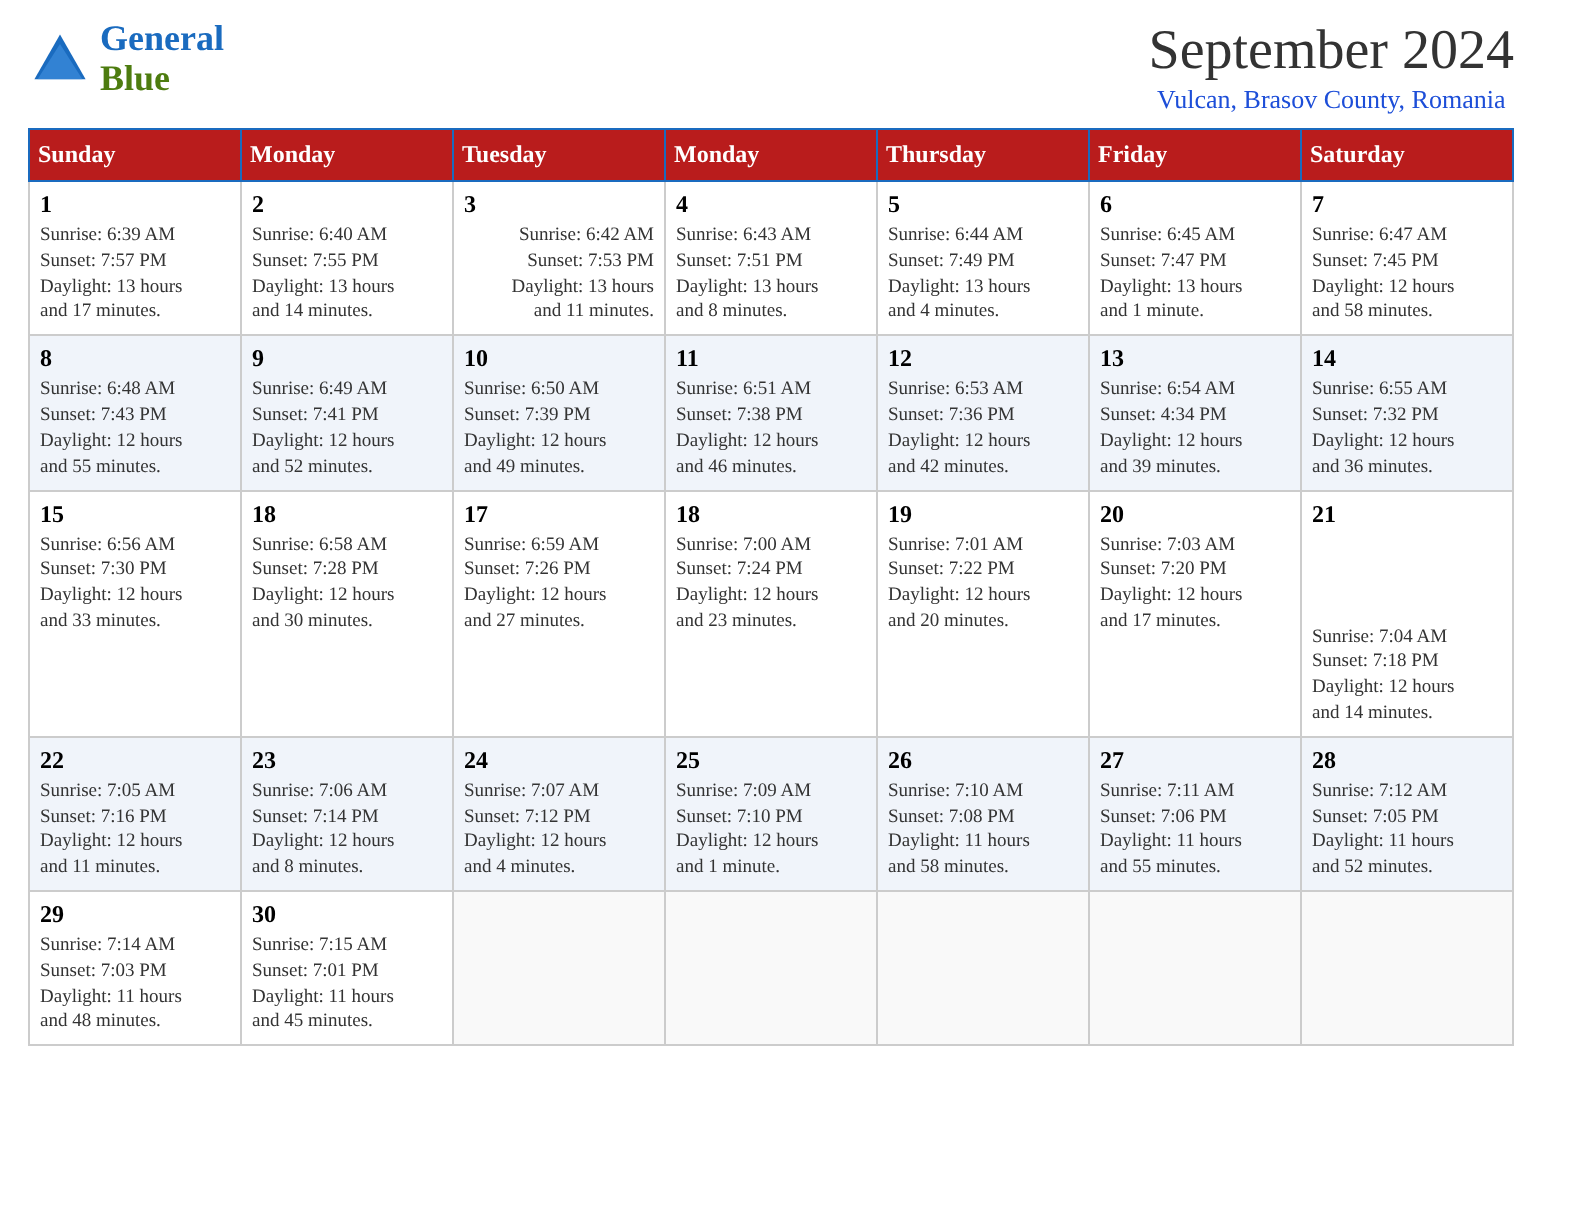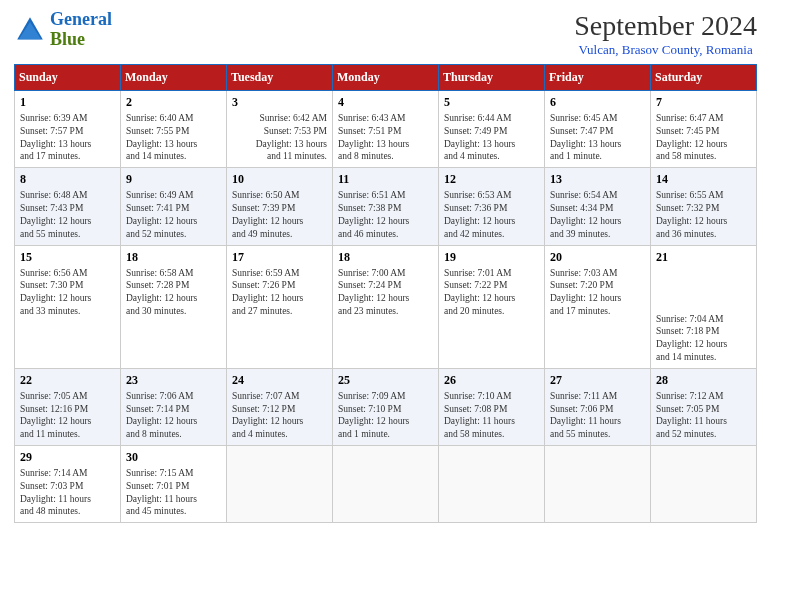--- a/index.html
+++ b/index.html
@@ -276,21 +276,21 @@
             <div class="day-info" style="white-space: pre-line; margin-top: 48px;">Sunrise: 7:04 AM
 Sunset: 7:18 PM
 Daylight: 12 hours
 and 14 minutes.</div>
           </td>
         </tr>
         <tr>
           <td>
             <span class="day-num">22</span>
             <div class="day-info" style="white-space: pre-line;">Sunrise: 7:05 AM
-Sunset: 12:16 PM
+Sunset: 7:16 PM
 Daylight: 12 hours
 and 11 minutes.</div>
           </td>
           <td>
             <span class="day-num">23</span>
             <div class="day-info" style="white-space: pre-line;">Sunrise: 7:06 AM
 Sunset: 7:14 PM
 Daylight: 12 hours
 and 8 minutes.</div>
           </td>

